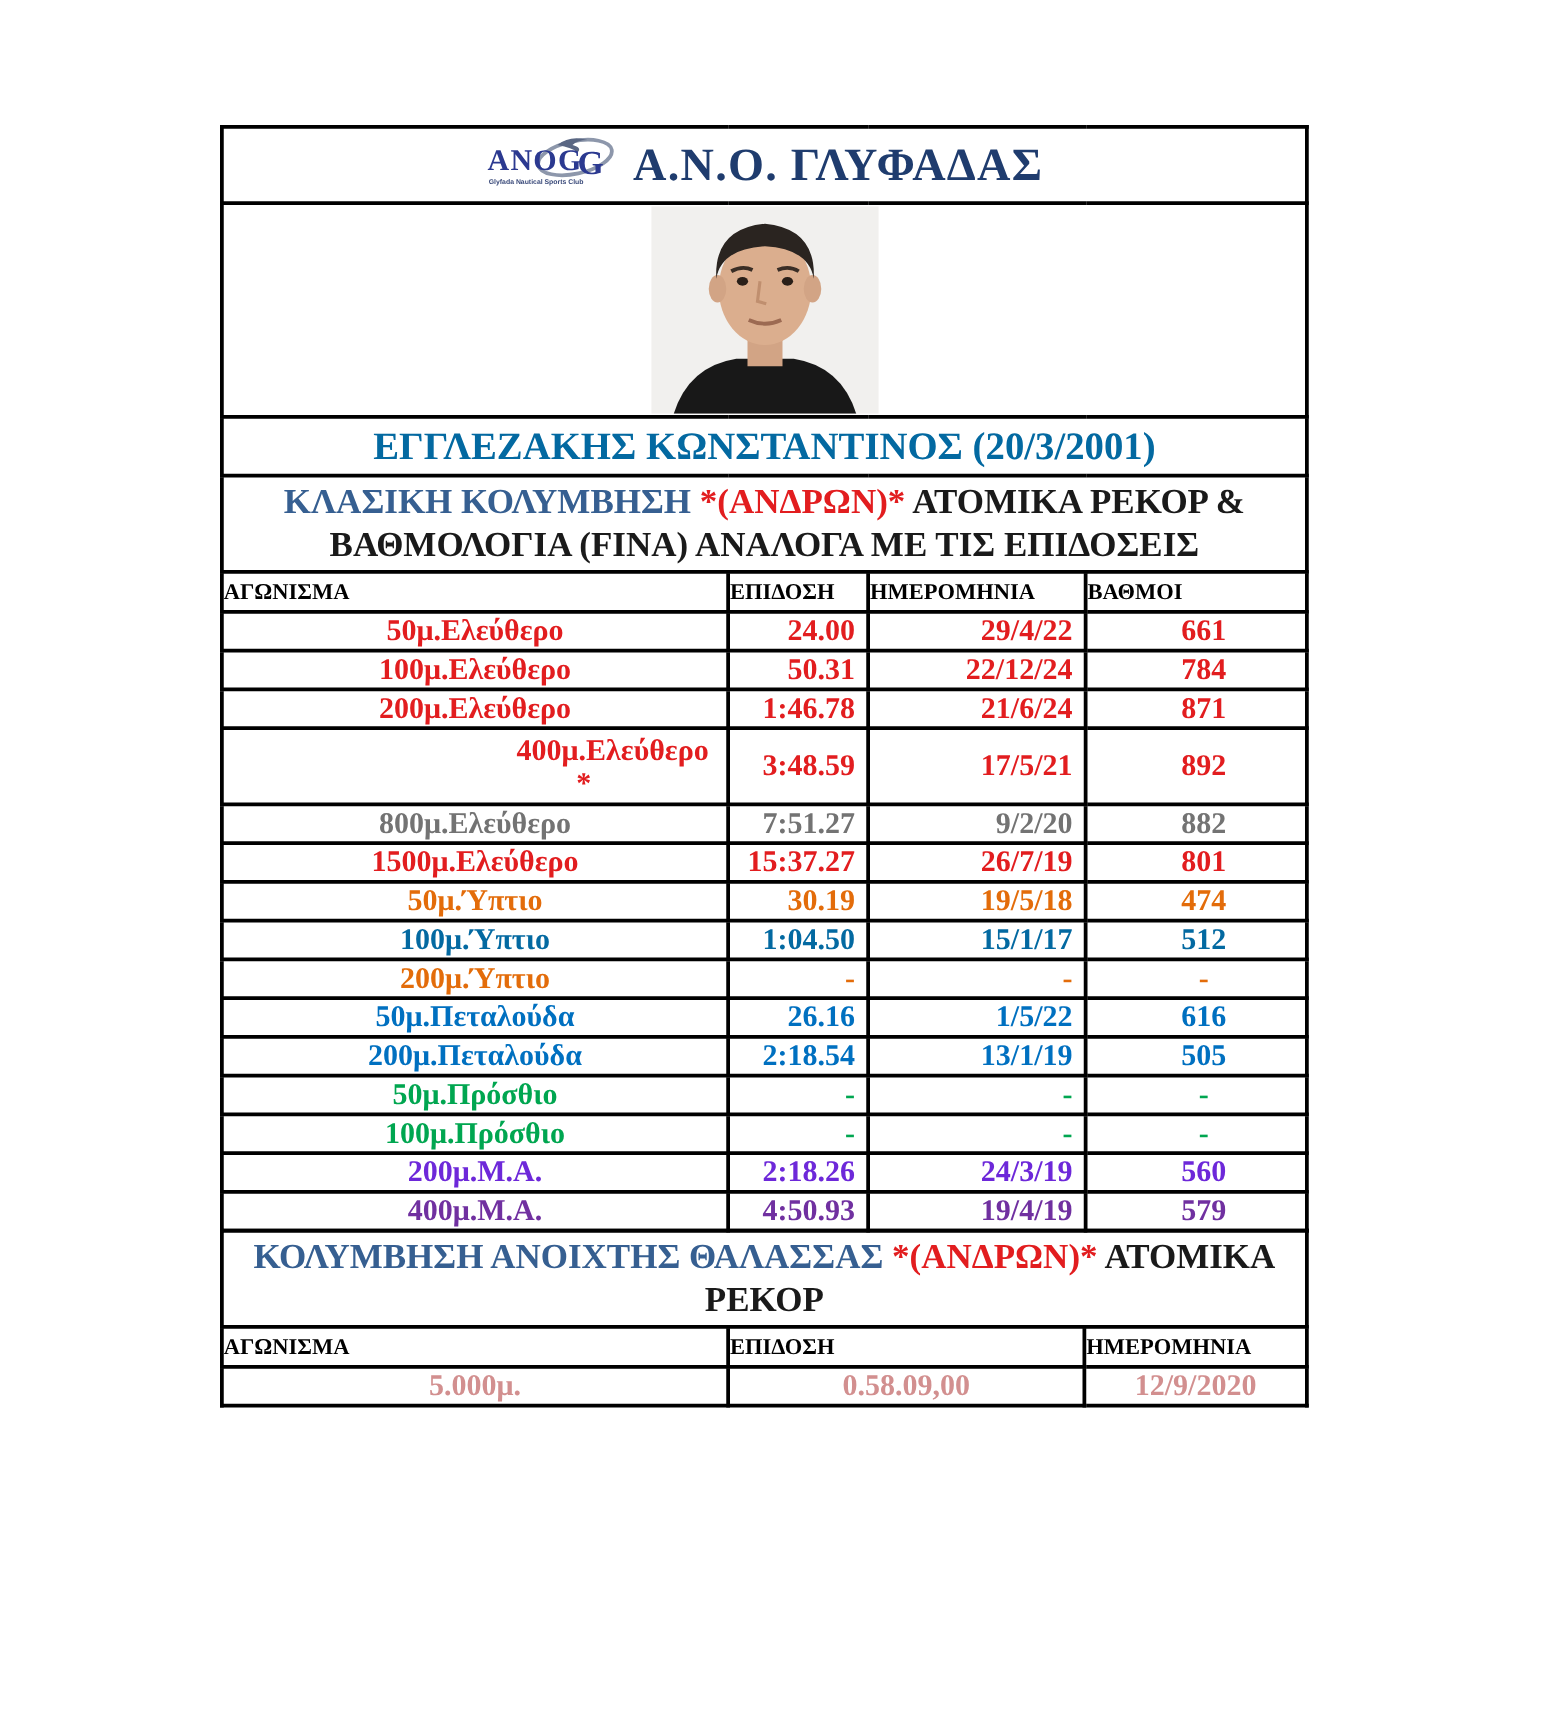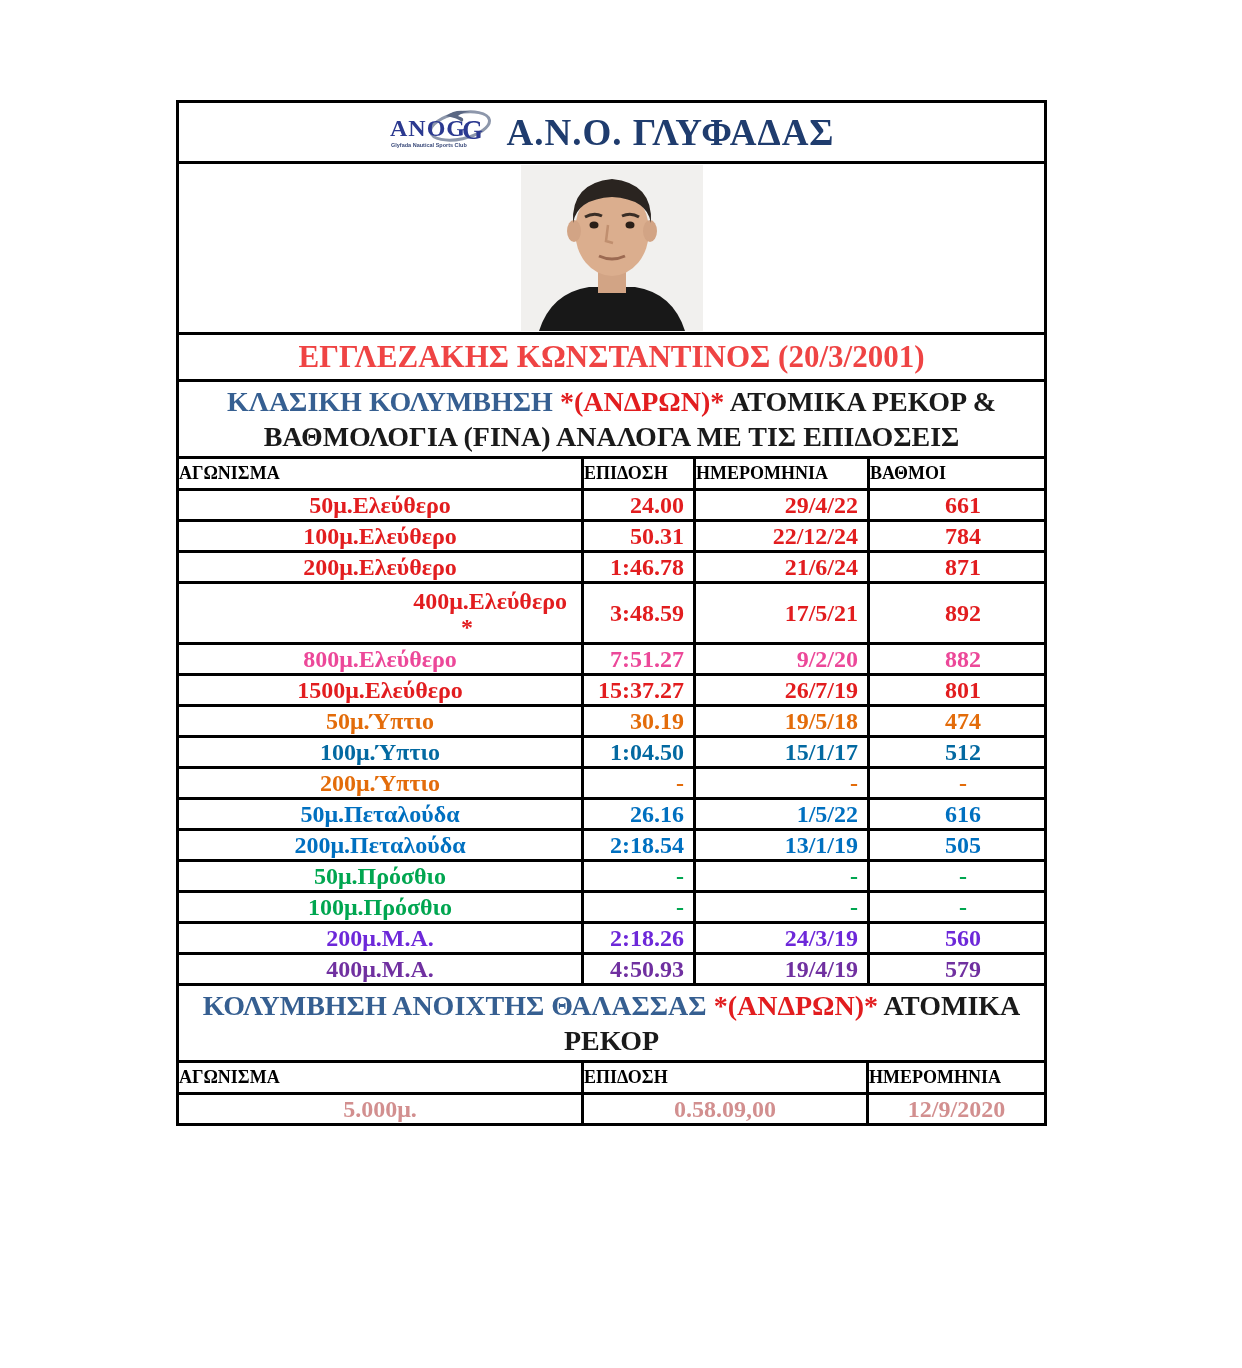--- a/index.html
+++ b/index.html
@@ -13,21 +13,21 @@
   
   .row-club td{height:58px;}
   .club-wrap{display:flex;align-items:center;justify-content:center;gap:14px;}
   .club-title{font-size:37px;color:#1f3c6e;letter-spacing:1px;}
 
   
   .row-photo td{height:168px;}
   .photo{display:block;margin:0 auto;}
 
   
-  .row-name td{height:44px;text-align:center;font-size:31px;color:#ef4444;}
+  .row-name td{height:44px;text-align:center;font-size:31px;color:#0369a1;}
 
   
   .row-title td{text-align:center;font-size:28px;line-height:35px;padding:2px 10px;}
   .tt-blue{color:#365f91;}
   .tt-red{color:#e21d1f;}
   .tt-black{color:#1a1a1a;}
 
   
   .row-hdr td{height:29px;text-align:left;font-size:18px;color:#000;}
 
@@ -148,21 +148,21 @@
   <tr class="rec starred" style="color: rgb(226, 29, 31);">
     <td class="c-event">
       <div class="event-text">400μ.Ελεύθερο</div>
       <div class="star-text">*</div>
     </td>
     <td class="c-time">3:48.59</td>
     <td class="c-date">17/5/21</td>
     <td class="c-points">892</td>
   </tr>
 
-  <tr class="rec" style="color: #ec4899;">
+  <tr class="rec" style="color: #737373;">
     <td class="c-event">
       <div class="event-text">800μ.Ελεύθερο</div>
 
     </td>
     <td class="c-time">7:51.27</td>
     <td class="c-date">9/2/20</td>
     <td class="c-points">882</td>
   </tr>
 
   <tr class="rec" style="color: rgb(226, 29, 31);">

